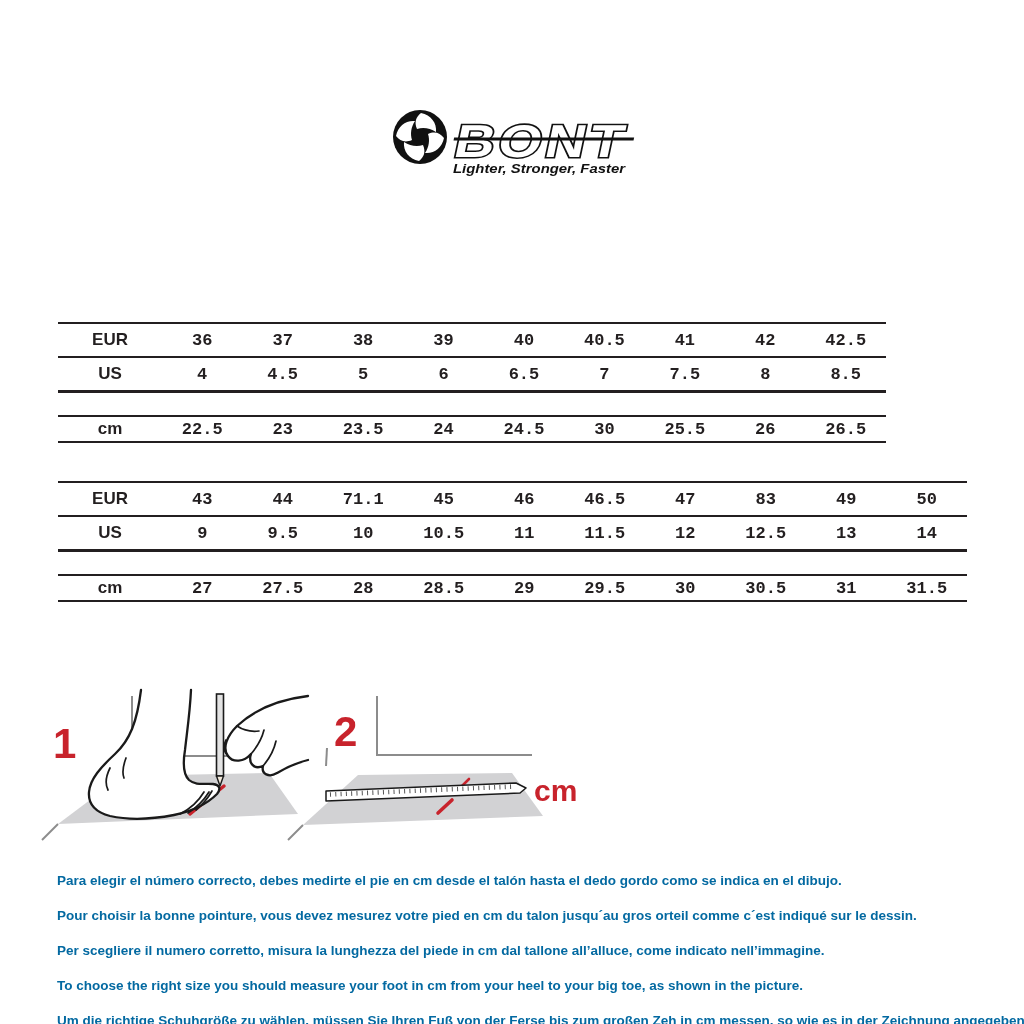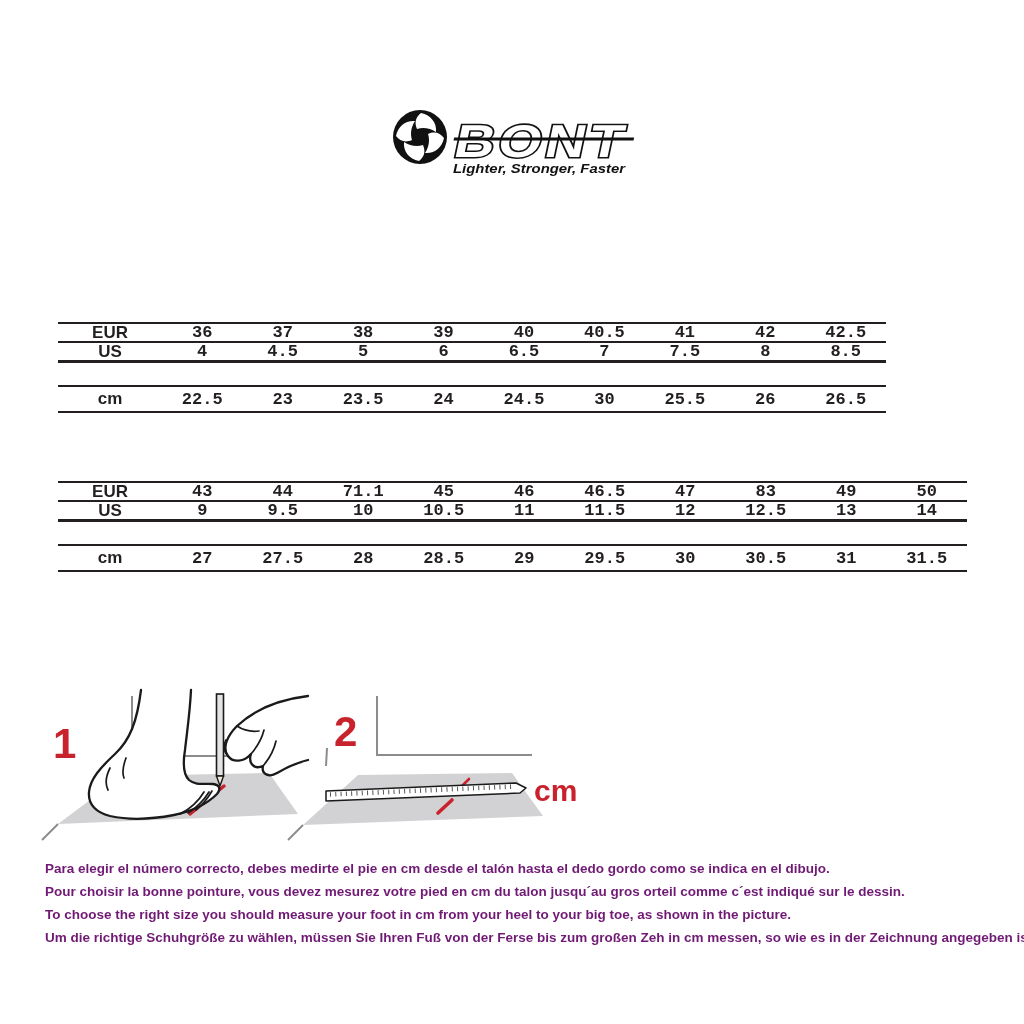--- a/index.html
+++ b/index.html
@@ -23,39 +23,39 @@
   .brand-text{
     font-weight:bold;font-size:46px;letter-spacing:3px;
     fill:#fff;stroke:#111;stroke-width:3px;paint-order:stroke;
   }
   .tagline-text{font-weight:bold;font-style:italic;font-size:13px;fill:#111;}
   
   .size-table{position:absolute;}
   .hline{height:2px;background:var(--ink);}
   .hline.thick{height:3px;}
   .spacer{height:22px;}
-  .trow{display:flex;align-items:center;height:17px;font-weight:bold;font-size:17px;}
+  .trow{display:flex;align-items:center;height:32px;font-weight:bold;font-size:17px;}
   .trow.short{height:24px;}
   .label-cell{width:104px;text-align:center;flex:0 0 104px;}
   .cells{display:flex;flex:1;font-family:Liberation Mono, monospace;}
   .cells .cell{flex:1;text-align:center;}
   
   .illustration{position:absolute;left:40px;top:688px;width:600px;height:165px;}
   .step-number{font-family:"Liberation Sans", sans-serif;font-weight:bold;font-size:42px;fill:var(--red);}
   .cm-label{font-family:"Liberation Sans", sans-serif;font-weight:bold;font-size:30px;fill:var(--red);}
   .wallline{stroke:#8c8c8c;stroke-width:2;fill:none;}
   .paper{fill:var(--paper);}
   .outline{fill:#fff;stroke:#1a1a1a;stroke-width:2.3;stroke-linecap:round;stroke-linejoin:round;}
   .detail{fill:none;stroke:#1a1a1a;stroke-width:1.7;stroke-linecap:round;}
   .redmark{stroke:var(--red);stroke-linecap:round;}
   
   .instructions{position:absolute;left:45px;top:857px;width:960px;}
   .instructions p{
-    margin:0;height:23px;line-height:23px;
-    font-weight:bold;font-size:13.5px;color:#701a75;white-space:nowrap;
+    margin:12px;height:23px;line-height:23px;
+    font-weight:bold;font-size:13.5px;color:#0369a1;white-space:nowrap;
   }
 </style>
 </head>
 <body>
 
 <div class="canvas">
 
   <div class="logo">
     <svg width="250" height="80" viewBox="0 0 250 80">
       <g transform="translate(28,33)">
@@ -216,17 +216,18 @@
         </g>
         <text class="cm-label" x="494" y="113">cm</text>
       </g>
 
     </svg>
   </div>
 
   <div class="instructions">
     <p>Para elegir el número correcto, debes medirte el pie en cm desde el talón hasta el dedo gordo como se indica en el dibujo.</p>
     <p>Pour choisir la bonne pointure, vous devez mesurez votre pied en cm du talon jusqu´au gros orteil comme c´est indiqué sur le dessin.</p>
+    <p>Per scegliere il numero corretto, misura la lunghezza del piede in cm dal tallone all’alluce, come indicato nell’immagine.</p>
     <p>To choose the right size you should measure your foot in cm from your heel to your big toe, as shown in the picture.</p>
     <p>Um die richtige Schuhgröße zu wählen, müssen Sie Ihren Fuß von der Ferse bis zum großen Zeh in cm messen, so wie es in der Zeichnung angegeben ist.</p>
   </div>
 
 </div>
 
 </body></html>

